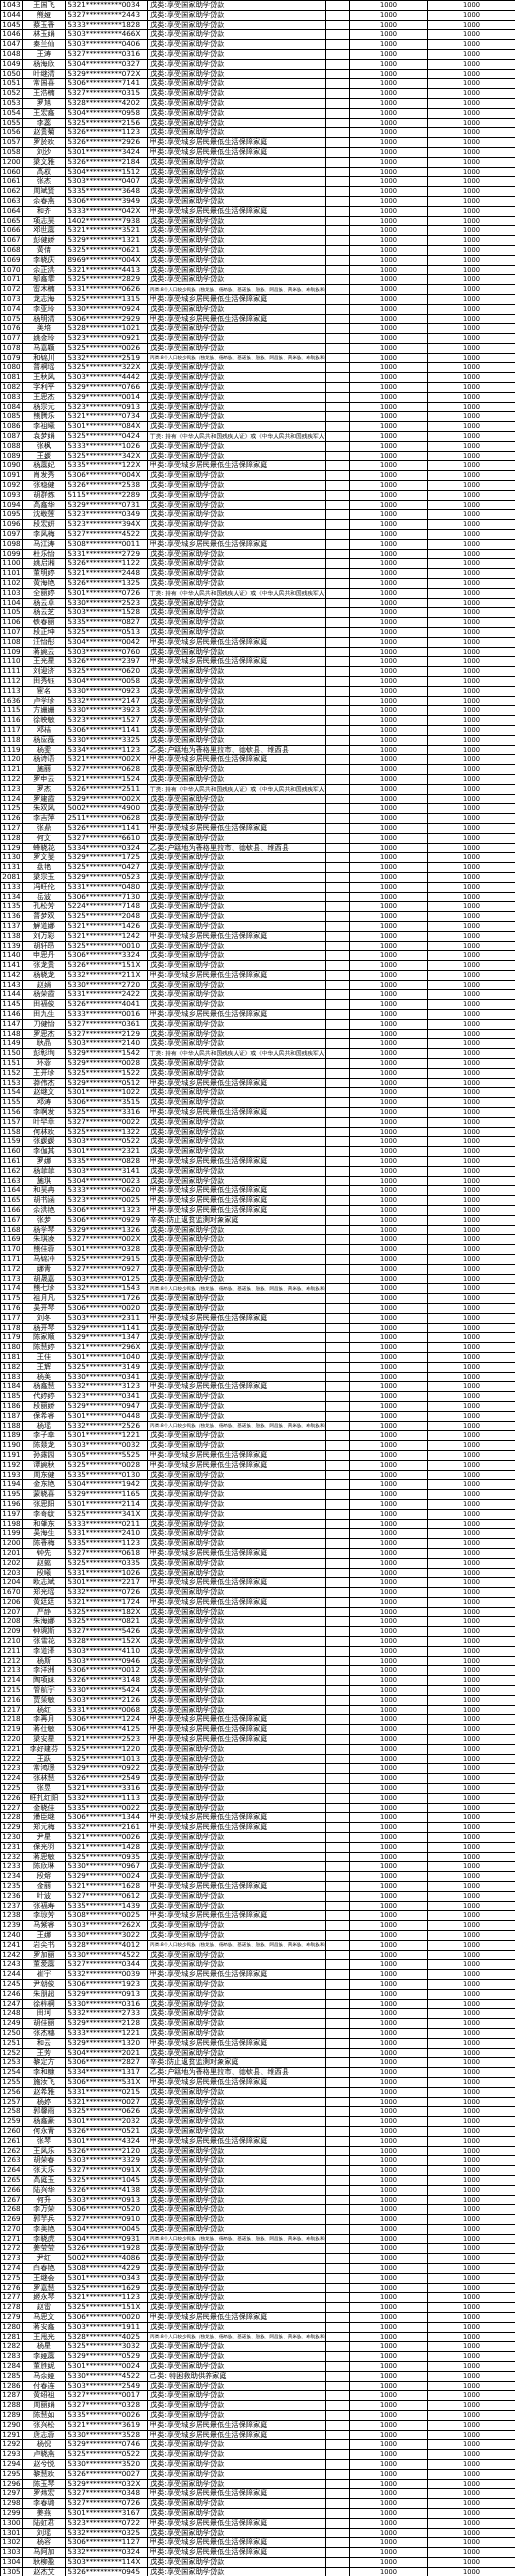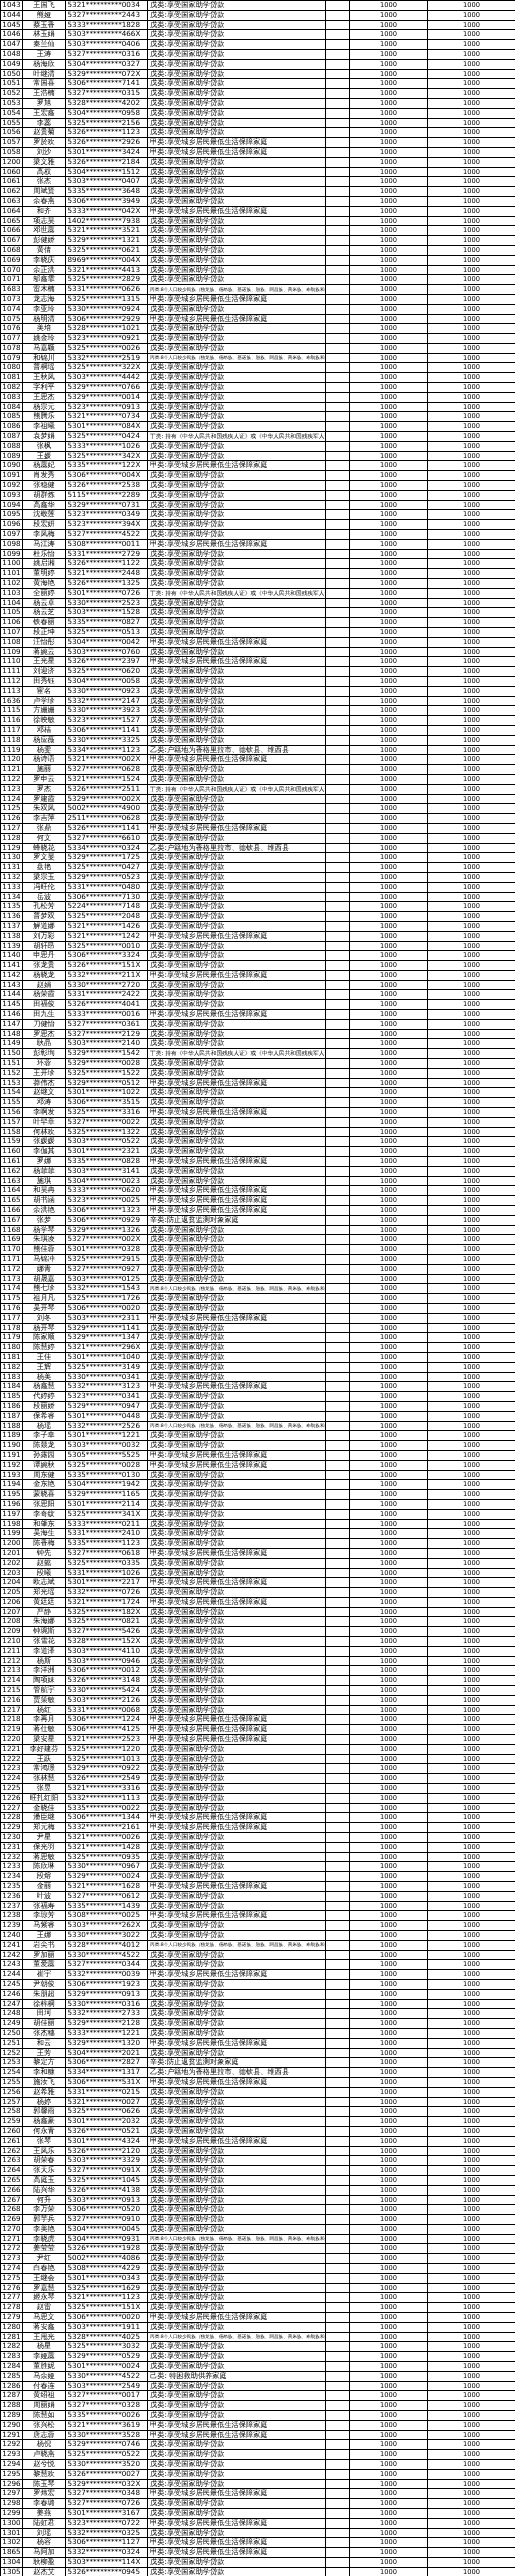--- a/index.html
+++ b/index.html
@@ -286,21 +286,21 @@
       <tr>
         <td class="c-no">1071</td>
         <td class="c-name">邬鑫霏</td>
         <td class="c-id">5325**********2829</td>
         <td class="c-cat cat-normal">戊类:享受国家助学贷款</td>
         <td class="c-blank"></td>
         <td class="c-amt">1000</td>
         <td class="c-amt">1000</td>
       </tr>
       <tr>
-        <td class="c-no">1683</td>
+        <td class="c-no">1072</td>
         <td class="c-name">雷木楠</td>
         <td class="c-id">5331**********0626</td>
         <td class="c-cat cat-tiny">丙类:8个人口较少民族（独龙族、德昂族、基诺族、怒族、阿昌族、普米族、布朗族和景颇族）</td>
         <td class="c-blank"></td>
         <td class="c-amt">1000</td>
         <td class="c-amt">1000</td>
       </tr>
       <tr>
         <td class="c-no">1073</td>
         <td class="c-name">龙志海</td>
@@ -826,21 +826,21 @@
       <tr>
         <td class="c-no">1131</td>
         <td class="c-name">盘艳</td>
         <td class="c-id">5325**********0427</td>
         <td class="c-cat cat-normal">戊类:享受国家助学贷款</td>
         <td class="c-blank"></td>
         <td class="c-amt">1000</td>
         <td class="c-amt">1000</td>
       </tr>
       <tr>
-        <td class="c-no">1132</td>
+        <td class="c-no">2081</td>
         <td class="c-name">梁宗玉</td>
         <td class="c-id">5329**********0523</td>
         <td class="c-cat cat-normal">戊类:享受国家助学贷款</td>
         <td class="c-blank"></td>
         <td class="c-amt">1000</td>
         <td class="c-amt">1000</td>
       </tr>
       <tr>
         <td class="c-no">1133</td>
         <td class="c-name">冯旺伦</td>
@@ -1483,21 +1483,21 @@
       <tr>
         <td class="c-no">1204</td>
         <td class="c-name">欧志斌</td>
         <td class="c-id">5301**********2217</td>
         <td class="c-cat cat-normal">甲类:享受城乡居民最低生活保障家庭</td>
         <td class="c-blank"></td>
         <td class="c-amt">1000</td>
         <td class="c-amt">1000</td>
       </tr>
       <tr>
-        <td class="c-no">1205</td>
+        <td class="c-no">1670</td>
         <td class="c-name">郑光瑶</td>
         <td class="c-id">5332**********0726</td>
         <td class="c-cat cat-normal">戊类:享受国家助学贷款</td>
         <td class="c-blank"></td>
         <td class="c-amt">1000</td>
         <td class="c-amt">1000</td>
       </tr>
       <tr>
         <td class="c-no">1206</td>
         <td class="c-name">黄廷廷</td>
@@ -2365,21 +2365,21 @@
       <tr>
         <td class="c-no">1302</td>
         <td class="c-name">杨容</td>
         <td class="c-id">5306**********1127</td>
         <td class="c-cat cat-normal">甲类:享受城乡居民最低生活保障家庭</td>
         <td class="c-blank"></td>
         <td class="c-amt">1000</td>
         <td class="c-amt">1000</td>
       </tr>
       <tr>
-        <td class="c-no">1865</td>
+        <td class="c-no">1303</td>
         <td class="c-name">马阿加</td>
         <td class="c-id">5332**********0324</td>
         <td class="c-cat cat-normal">甲类:享受城乡居民最低生活保障家庭</td>
         <td class="c-blank"></td>
         <td class="c-amt">1000</td>
         <td class="c-amt">1000</td>
       </tr>
       <tr>
         <td class="c-no">1304</td>
         <td class="c-name">耿柳盈</td>

